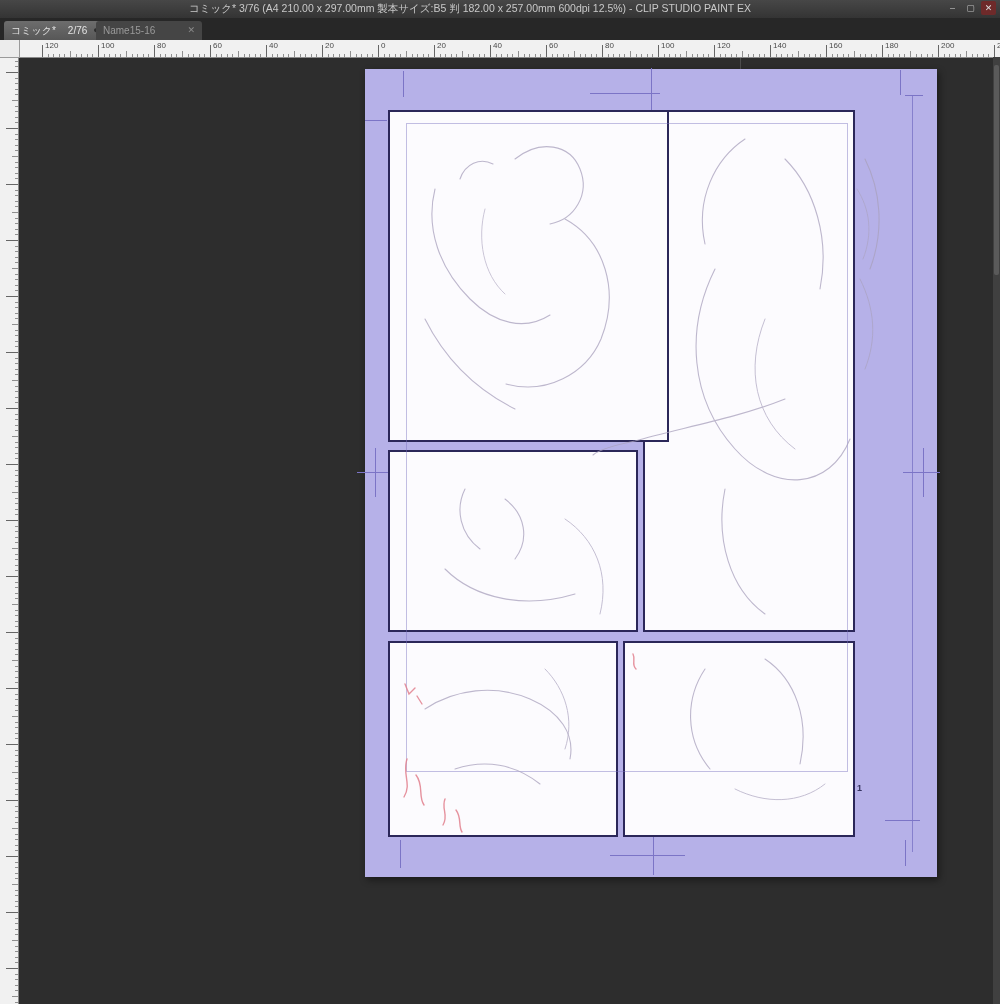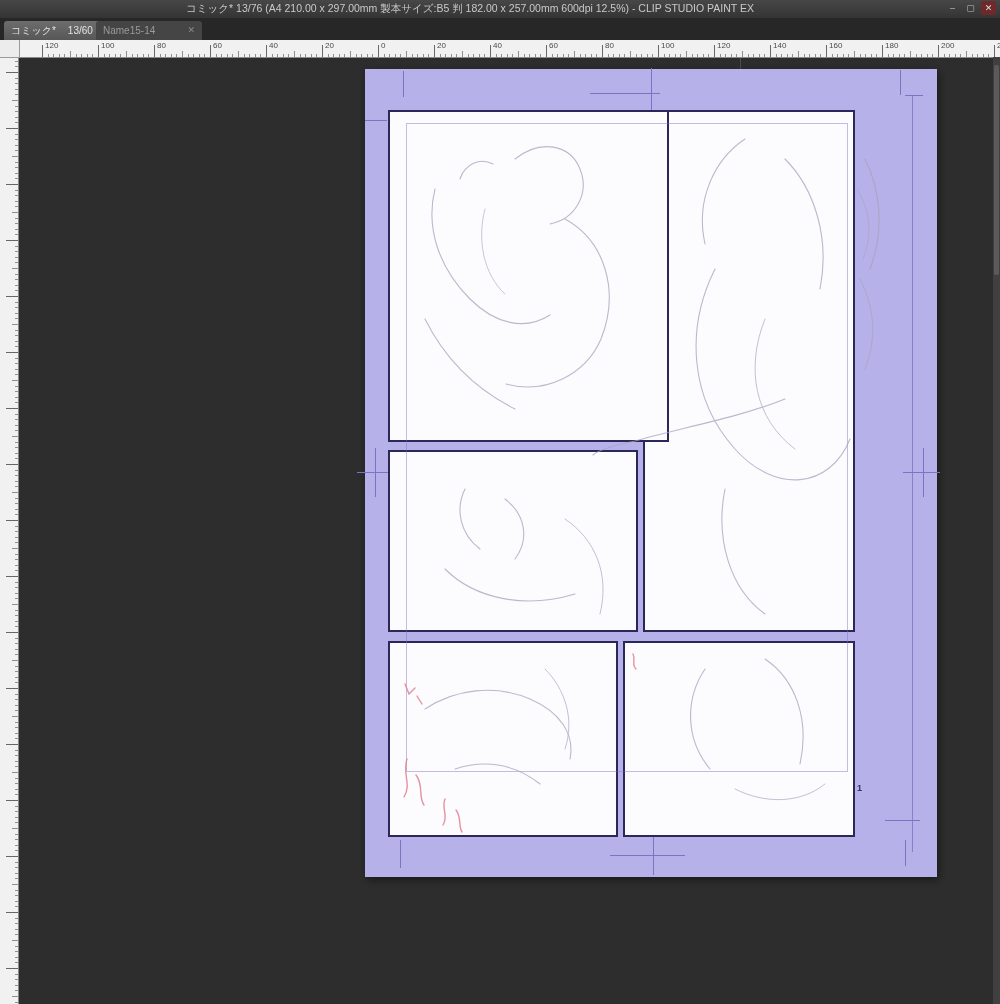--- a/index.html
+++ b/index.html
@@ -57,37 +57,37 @@
   .scrollbar-v{position:absolute;right:0;top:57px;width:7px;height:947px;background:#404040;}
   .scrollbar-v .thumb{position:absolute;left:1px;top:8px;width:5px;height:210px;
     background:#5a5a5a;border-radius:2px;}
 </style>
 </head>
 <body>
 
 <div id="app">
 
   <div class="titlebar">
-    <div class="title-text">コミック* 13/76 (A4 210.00 x 297.00mm 製本サイズ:B5 判 182.00 x 257.00mm 600dpi 12.5%) - CLIP STUDIO PAINT EX</div>
+    <div class="title-text">コミック* 3/76 (A4 210.00 x 297.00mm 製本サイズ:B5 判 182.00 x 257.00mm 600dpi 12.5%) - CLIP STUDIO PAINT EX</div>
     <div class="win-controls">
       <div class="win-btn">–</div>
       <div class="win-btn">▢</div>
       <div class="win-btn close">✕</div>
     </div>
   </div>
 
   <div class="tabstrip">
     <div class="tab active">
       <span>コミック*</span>
       <span class="spacer"></span>
-      <span>13/60</span>
+      <span>2/76</span>
       <span class="tab-close">●</span>
     </div>
     <div class="tab inactive">
-      <span>Name15-14</span>
+      <span>Name15-16</span>
       <span class="spacer"></span>
       <span class="tab-close">✕</span>
     </div>
     <div class="subframe-line"></div>
   </div>
 
   <div class="corner-box"></div>
   <div class="hruler" id="hruler">
       <div class="htick major" style="left: 22px; height: 12px;"></div>
       <div class="hlabel" style="left: 25px;">120</div>

